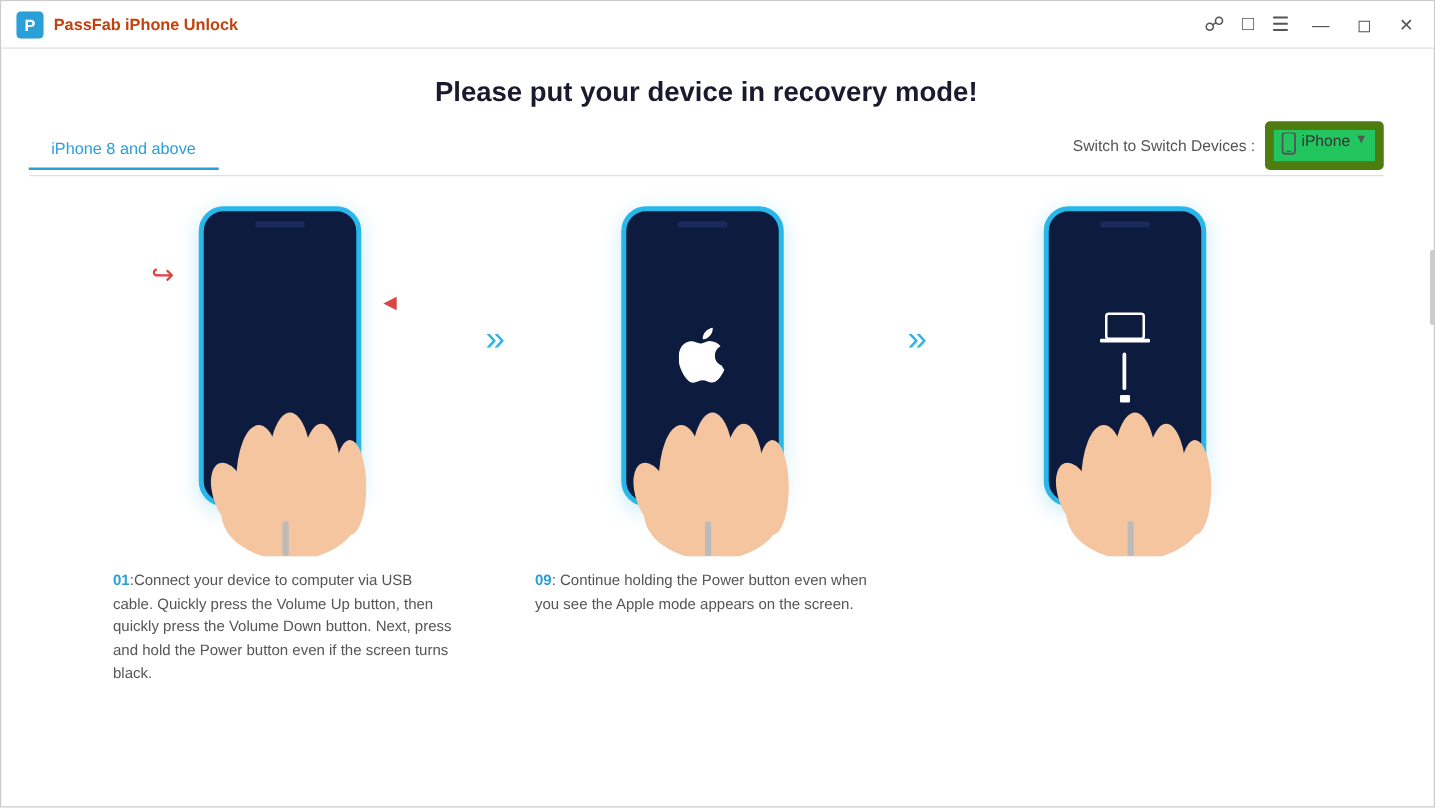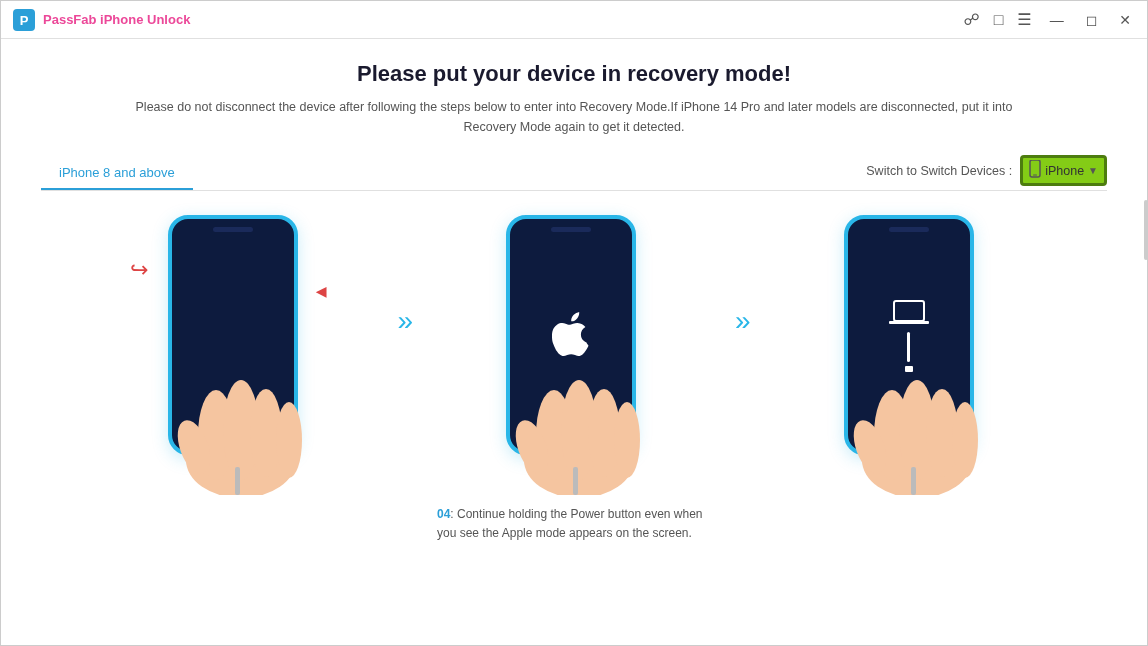--- a/index.html
+++ b/index.html
@@ -27,42 +27,42 @@
       align-items: center;
       gap: 8px;
     }
     .app-logo {
       width: 22px;
       height: 22px;
     }
     .app-title {
       font-size: 13px;
       font-weight: 600;
-      color: #ec4899;
+      color: #c2410c;
     }
     .title-bar-right {
       display: flex;
       align-items: center;
       gap: 14px;
     }
     .title-icon {
       font-size: 16px;
       color: #555;
       cursor: pointer;
     }
     .win-btn {
       font-size: 14px;
       color: #555;
       cursor: pointer;
       padding: 2px 4px;
     }
 
     
     .main {
-      padding: 22px 40px 16px 40px;
+      padding: 22px 40px 16px 22px;
     }
 
     .page-title {
       text-align: center;
       font-size: 22px;
       font-weight: 700;
       color: #1a1a2e;
       margin-bottom: 10px;
     }
 
@@ -106,26 +106,26 @@
     .switch-device {
       display: flex;
       align-items: center;
       gap: 8px;
       font-size: 12.5px;
       color: #555;
       padding-bottom: 4px;
     }
     .device-select-wrapper {
       display: flex;
-      align-items: center;
+      align-items: flex-start;
       gap: 4px;
-      border: 3px solid #4d7c0f;
+      border: 7px solid #4d7c0f;
       border-radius: 4px;
       padding: 2px 6px;
-      background: #84cc16;
+      background: #22c55e;
     }
     .device-select-label {
       font-size: 12.5px;
       color: #333;
     }
     .chevron-down {
       font-size: 10px;
       color: #555;
     }
 
@@ -288,21 +288,20 @@
     <span class="title-icon">☰</span>
     <span class="win-btn">—</span>
     <span class="win-btn">◻</span>
     <span class="win-btn close">✕</span>
   </div>
 </div>
 
 <div class="main">
 
   <h1 class="page-title">Please put your device in recovery mode!</h1>
-  <p class="page-subtitle">Please do not disconnect the device after following the steps below to enter into Recovery Mode.If iPhone 14 Pro and later models are disconnected, put it into Recovery Mode again to get it detected.</p>
 
   <div class="tabs-row">
     <div class="tabs">
       <div class="tab active">
         <span>iPhone 8 and above</span>
       </div>
     </div>
     <div class="switch-device">
       <span>Switch to Switch Devices :</span>
       <div class="device-select-wrapper">
@@ -342,20 +341,23 @@
           <ellipse cx="90" cy="230" rx="18" ry="45" fill="#f5c5a0"></ellipse>
           <ellipse cx="115" cy="225" rx="18" ry="50" fill="#f5c5a0"></ellipse>
           <ellipse cx="140" cy="228" rx="16" ry="44" fill="#f5c5a0"></ellipse>
           <ellipse cx="163" cy="235" rx="13" ry="38" fill="#f5c5a0"></ellipse>
 
           <ellipse cx="68" cy="242" rx="14" ry="28" fill="#f5c5a0" transform="rotate(-20,68,242)"></ellipse>
 
           <rect x="109" y="262" width="5" height="28" rx="2" fill="#bbb"></rect>
         </svg>
       </div>
+      <p class="step-desc">
+        <span class="step-num">01</span><span>:</span><span>Connect your device to computer via USB cable. Quickly press the Volume Up button, then quickly press the Volume Down button. Next, press and hold the Power button even if the screen turns black.</span>
+      </p>
     </div>
 
     <div class="step-arrow">»</div>
 
     <div class="step-block">
       <div class="phone-hand-container">
         <div class="phone-in-hand">
           <div class="phone" style="width:130px;height:240px;border-radius:20px;">
             <div class="phone-btn-power"></div>
             <div class="phone-screen">
@@ -378,21 +380,21 @@
           <ellipse cx="115" cy="255" rx="55" ry="38" fill="#f5c5a0"></ellipse>
           <ellipse cx="90" cy="230" rx="18" ry="45" fill="#f5c5a0"></ellipse>
           <ellipse cx="115" cy="225" rx="18" ry="50" fill="#f5c5a0"></ellipse>
           <ellipse cx="140" cy="228" rx="16" ry="44" fill="#f5c5a0"></ellipse>
           <ellipse cx="163" cy="235" rx="13" ry="38" fill="#f5c5a0"></ellipse>
           <ellipse cx="68" cy="242" rx="14" ry="28" fill="#f5c5a0" transform="rotate(-20,68,242)"></ellipse>
           <rect x="109" y="262" width="5" height="28" rx="2" fill="#bbb"></rect>
         </svg>
       </div>
       <p class="step-desc">
-        <span class="step-num">04</span><span>: </span><span>Continue holding the Power button even when you see the Apple mode appears on the screen.</span>
+        <span class="step-num">09</span><span>: </span><span>Continue holding the Power button even when you see the Apple mode appears on the screen.</span>
       </p>
     </div>
 
     <div class="step-arrow">»</div>
 
     <div class="step-block">
       <div class="phone-hand-container">
         <div class="phone-in-hand">
           <div class="phone" style="width:130px;height:240px;border-radius:20px;">
             <div class="phone-btn-power"></div>

